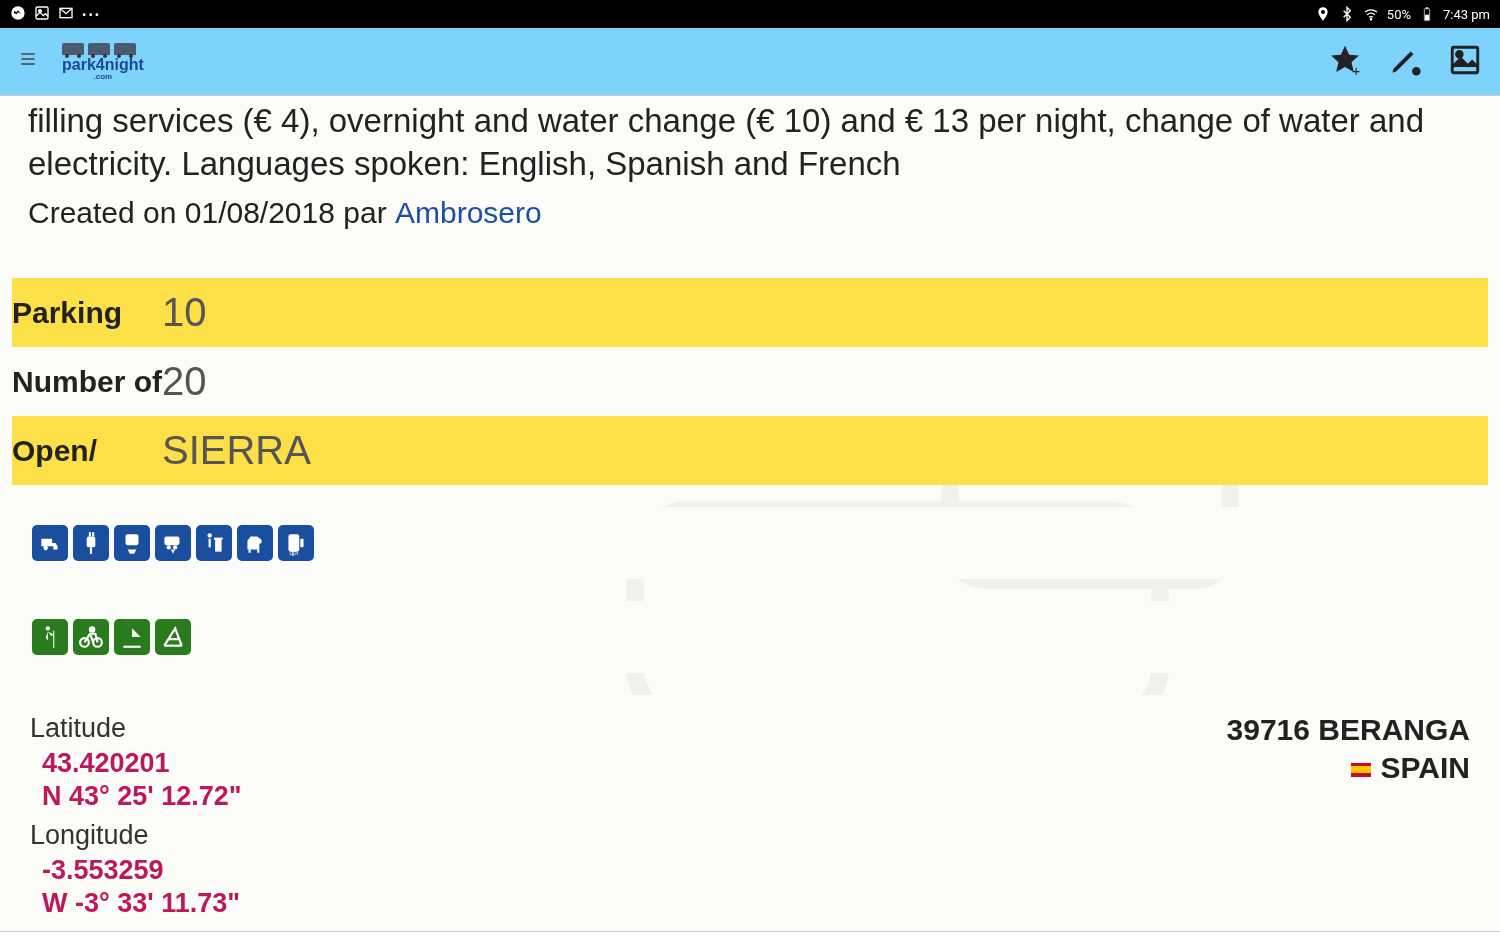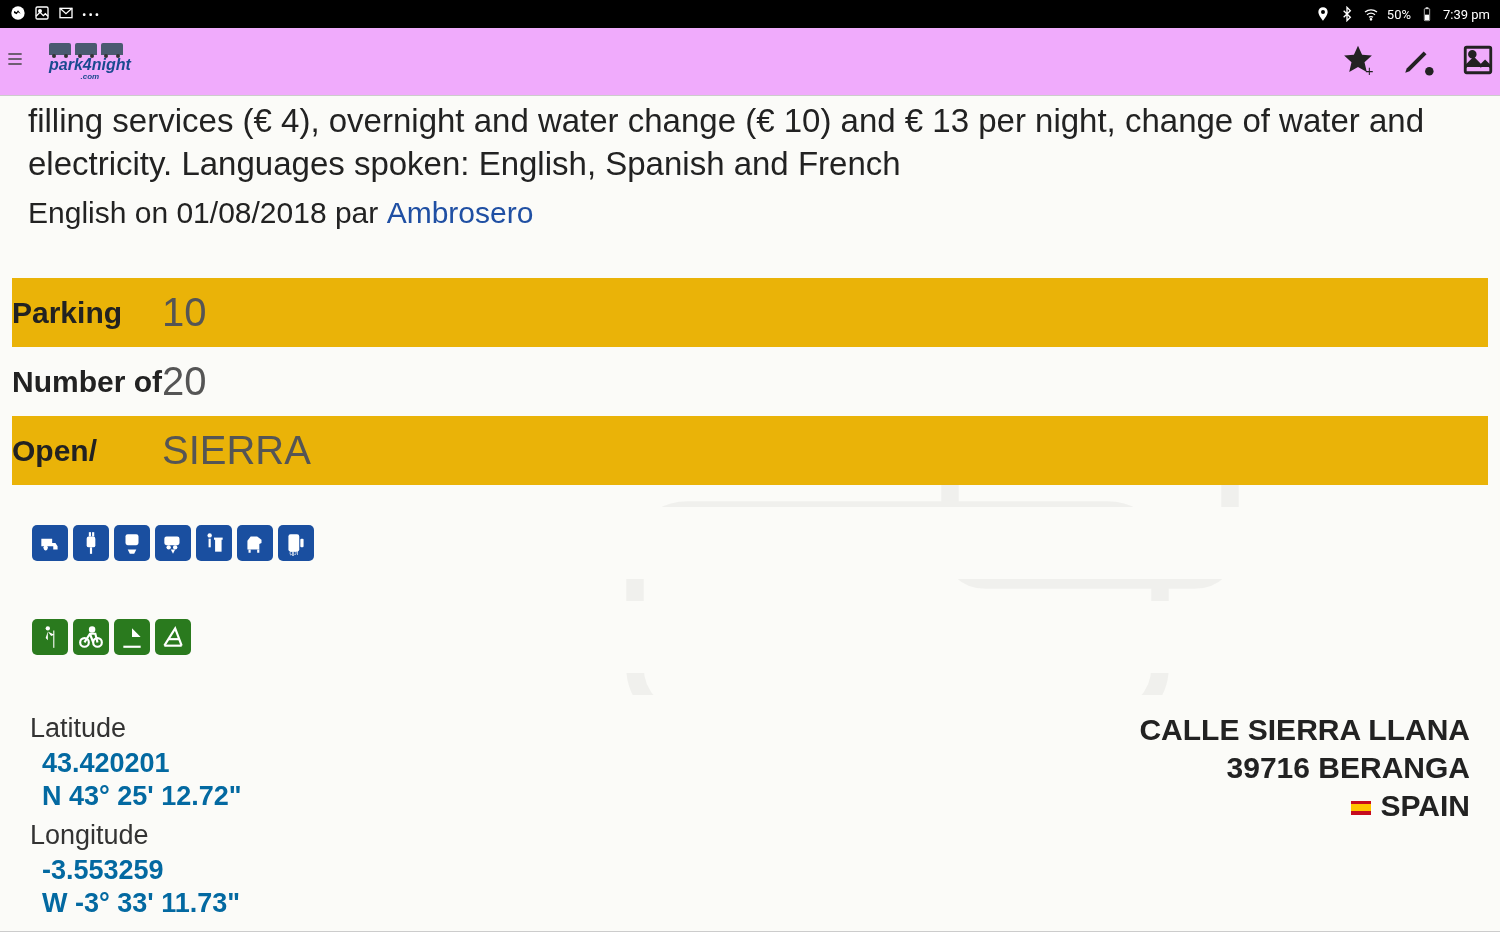--- a/index.html
+++ b/index.html
@@ -29,27 +29,26 @@
     align-items: center;
     gap: 8px;
   }
   .statusbar .right span { display: inline-flex; align-items: center; }
   .ic { width: 16px; height: 16px; display: inline-block; }
   .dots { letter-spacing: 2px; }
 
   
   .appbar {
     height: 68px;
-    background: #f0abfc;
+    background: #7dd3fc;
     border-bottom: 1px solid #ccc;
     display: flex;
     align-items: center;
-    padding: 0 5px;
+    padding: 0 18px;
     gap: 24px;
-    font-style: italic;
   }
   .hamburger { color: #444; font-size: 20px; cursor: pointer; }
   .logo {
     font-family: Arial, sans-serif;
     color: #1a4a8f;
     font-weight: bold;
     line-height: 1;
   }
   .logo .vehicles {
     display: flex;
@@ -98,21 +97,21 @@
 
   .table {
     border-collapse: collapse;
     width: 100%;
   }
   .table .row {
     display: flex;
     align-items: center;
     padding: 12px 0 12px 0;
   }
-  .row.shade { background: #eab308; }
+  .row.shade { background: #fde047; }
   .row .label {
     font-weight: bold;
     font-size: 30px;
     color: #222;
     width: 150px;
     padding-left: 0;
     line-height: 1.1;
   }
   .row .value {
     font-size: 40px;
@@ -138,21 +137,21 @@
   .section-gap { height: 22px; background: #fbfbf8; }
 
   .coords-row {
     display: flex;
     justify-content: space-between;
     padding: 18px 2px 10px 2px;
     gap: 48px;
   }
   .coords-left { font-size: 27px; color: #222; }
   .coords-left .hdr { font-size: 27px; color: #333; margin-bottom: 4px; }
-  .coords-left .val { font-size: 27px; font-weight: bold; color: #0369a1; padding-left: 12px; margin-bottom: 2px;}
+  .coords-left .val { font-size: 27px; font-weight: bold; color: #be185d; padding-left: 12px; margin-bottom: 2px;}
   .coords-right {
     text-align: right;
     font-size: 30px;
     font-weight: bold;
     color: #222;
   }
   .coords-right .line { margin-bottom: 4px; }
   .flag {
     display:inline-block; width:20px; height:14px;
     background: linear-gradient(to bottom, #c60b1e 0 25%, #ffc400 25% 75%, #c60b1e 75% 100%);
@@ -237,21 +236,21 @@
         </svg>
     </span>
     <span>50%</span>
     <span>
       <svg class="ic" viewBox="0 0 24 24" fill="#fff">
           <rect x="8" y="4" width="8" height="18" rx="1" fill="none" stroke="#fff"></rect>
           <rect x="10" y="2" width="4" height="2"></rect>
           <rect x="9" y="13" width="6" height="8"></rect>
         </svg>
     </span>
-    <span>7:39 pm</span>
+    <span>7:43 pm</span>
   </div>
 </div>
 
 <div class="appbar">
   <div class="hamburger">
     <svg width="20" height="20" viewBox="0 0 24 24" stroke="#444" stroke-width="2">
         <path d="M4 6h16M4 12h16M4 18h16"></path>
       </svg>
   </div>
   <div class="logo">
@@ -288,21 +287,21 @@
 </div>
 
 <svg class="bg-watermark" viewBox="0 0 400 200">
     <rect x="20" y="60" width="300" height="120" rx="30" fill="none" stroke="#000" stroke-width="10"></rect>
     <rect x="200" y="20" width="160" height="80" rx="20" fill="none" stroke="#000" stroke-width="10"></rect>
   </svg>
 
 <div class="content">
   <div class="desc">filling services (€ 4), overnight and water change (€ 10) and € 13 per night, change of water and electricity. Languages spoken: English, Spanish and French</div>
   <div class="created">
-    <span>English on </span><span>01/08/2018</span><span> par </span><a href="#">Ambrosero</a>
+    <span>Created on </span><span>01/08/2018</span><span> par </span><a href="#">Ambrosero</a>
   </div>
 </div>
 
 <div class="gap"></div>
 
 <div class="content" style="padding:0 12px;">
   <div class="table">
     <div class="row shade">
       <div class="label">Parking</div>
       <div class="value">10</div>
@@ -416,21 +415,20 @@
   <div class="coords-row">
     <div class="coords-left">
       <div class="hdr">Latitude</div>
       <div class="val">43.420201</div>
       <div class="val">N 43° 25' 12.72"</div>
       <div class="hdr" style="margin-top:8px">Longitude</div>
       <div class="val">-3.553259</div>
       <div class="val">W -3° 33' 11.73"</div>
     </div>
     <div class="coords-right">
-      <div class="line">CALLE SIERRA LLANA</div>
       <div class="line">39716 BERANGA</div>
       <div class="line">
         <span class="flag"></span><span>SPAIN</span>
       </div>
     </div>
   </div>
 </div>
 
 <div class="nav-bottom">
   <div class="thumb">

